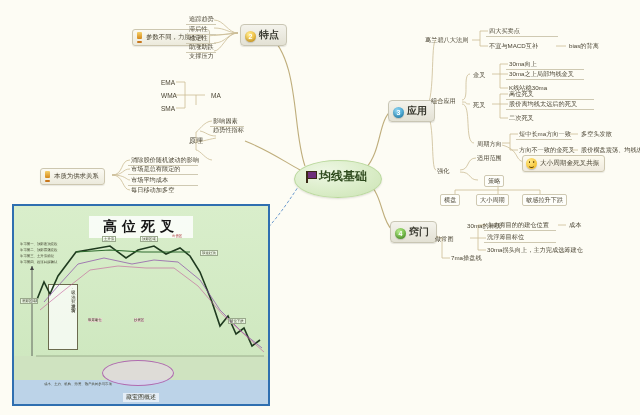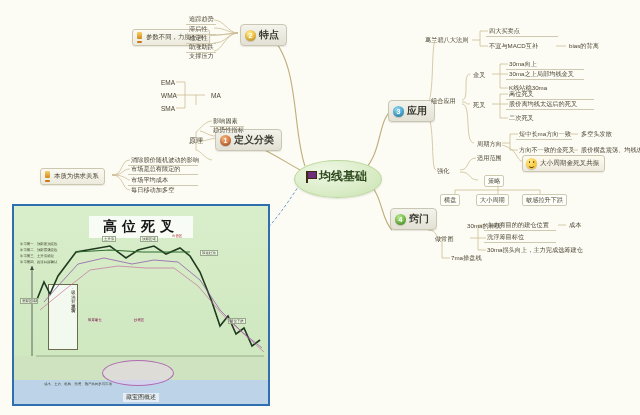--- a/index.html
+++ b/index.html
@@ -24,21 +24,21 @@
     box-shadow:0 1px 2px rgba(0,0,0,.12);
   }
 
   
   .branch{
     border-radius:4px;
     background:linear-gradient(#f4f3ec,#e3e1d4);
     border:1px solid #c9c6b4;
     font-size:10px;font-weight:bold;color:#3a3a30;
     padding:3px 7px 3px 4px;
-    display:flex;align-items:center;gap:3px;
+    display:flex;align-items:flex-end;gap:3px;
     box-shadow:0 1px 1px rgba(0,0,0,.10);
   }
 
   
   .leaf{
     font-size:6.2px;color:#4b4534;line-height:1.1;
     padding:1.5px 3px;
     border-bottom:1px solid #cfc9b2;
     background:transparent;
   }
@@ -235,24 +235,20 @@
     <span class="ico ico-warn"></span>
     <span>参数不同，力度不同</span>
   </div>
 
   <div class="node leaf" style="left:186px;top:14px;width:30px;">追踪趋势</div>
   <div class="node leaf" style="left:186px;top:24px;width:30px;">滞后性</div>
   <div class="node leaf" style="left:186px;top:33px;width:30px;">稳定性</div>
   <div class="node leaf" style="left:186px;top:42px;width:30px;">助涨助跌</div>
   <div class="node leaf nb" style="left:186px;top:51px;width:30px;">支撑压力</div>
 
-  <div class="node branch" style="left:215px;top:129px;">
-    <span class="ico ico-circle ico-orange ico-num">1</span>
-    <span>定义分类</span>
-  </div>
 
   <div class="node leaf nb" style="left:186px;top:135px;font-size:7px;">原理</div>
 
   <div class="node leaf" style="left:210px;top:116px;width:34px;">影响因素</div>
   <div class="node leaf nb" style="left:210px;top:125px;width:34px;">趋势性指标</div>
 
   <div class="node leaf nb" style="left:158px;top:77px;font-size:6.5px;">EMA</div>
   <div class="node leaf nb" style="left:158px;top:90px;font-size:6.5px;">WMA</div>
   <div class="node leaf nb" style="left:158px;top:103px;font-size:6.5px;">SMA</div>
   <div class="node leaf nb" style="left:208px;top:90px;font-size:6.5px;">MA</div>
@@ -300,21 +296,21 @@
     <span>大小周期金死叉共振</span>
   </div>
 
   <div class="node leaf nb" style="left:434px;top:166px;">强化</div>
   <div class="node leaf nb" style="left:474px;top:153px;">适用范围</div>
   <div class="node leaf boxed" style="left:484px;top:175px;">策略</div>
   <div class="node leaf boxed" style="left:440px;top:194px;">横盘</div>
   <div class="node leaf boxed" style="left:476px;top:194px;">大小周期</div>
   <div class="node leaf boxed" style="left:522px;top:194px;">敏感拉升下跌</div>
 
-  <div class="node branch" style="left:390px;top:208px;">
+  <div class="node branch" style="left:390px;top:221px;">
     <span class="ico ico-circle ico-green ico-num">4</span>
     <span>窍门</span>
   </div>
 
   <div class="node leaf nb" style="left:432px;top:234px;">做常图</div>
   <div class="node leaf nb" style="left:464px;top:221px;">30ma的神线</div>
   <div class="node leaf" style="left:484px;top:220px;width:72px;">主力有目的的建仓位置</div>
   <div class="node leaf" style="left:484px;top:232px;width:72px;">洗浮筹目标位</div>
   <div class="node leaf nb" style="left:484px;top:245px;width:100px;">30ma拐头向上，主力完成选筹建仓</div>
   <div class="node leaf nb" style="left:566px;top:220px;">成本</div>

